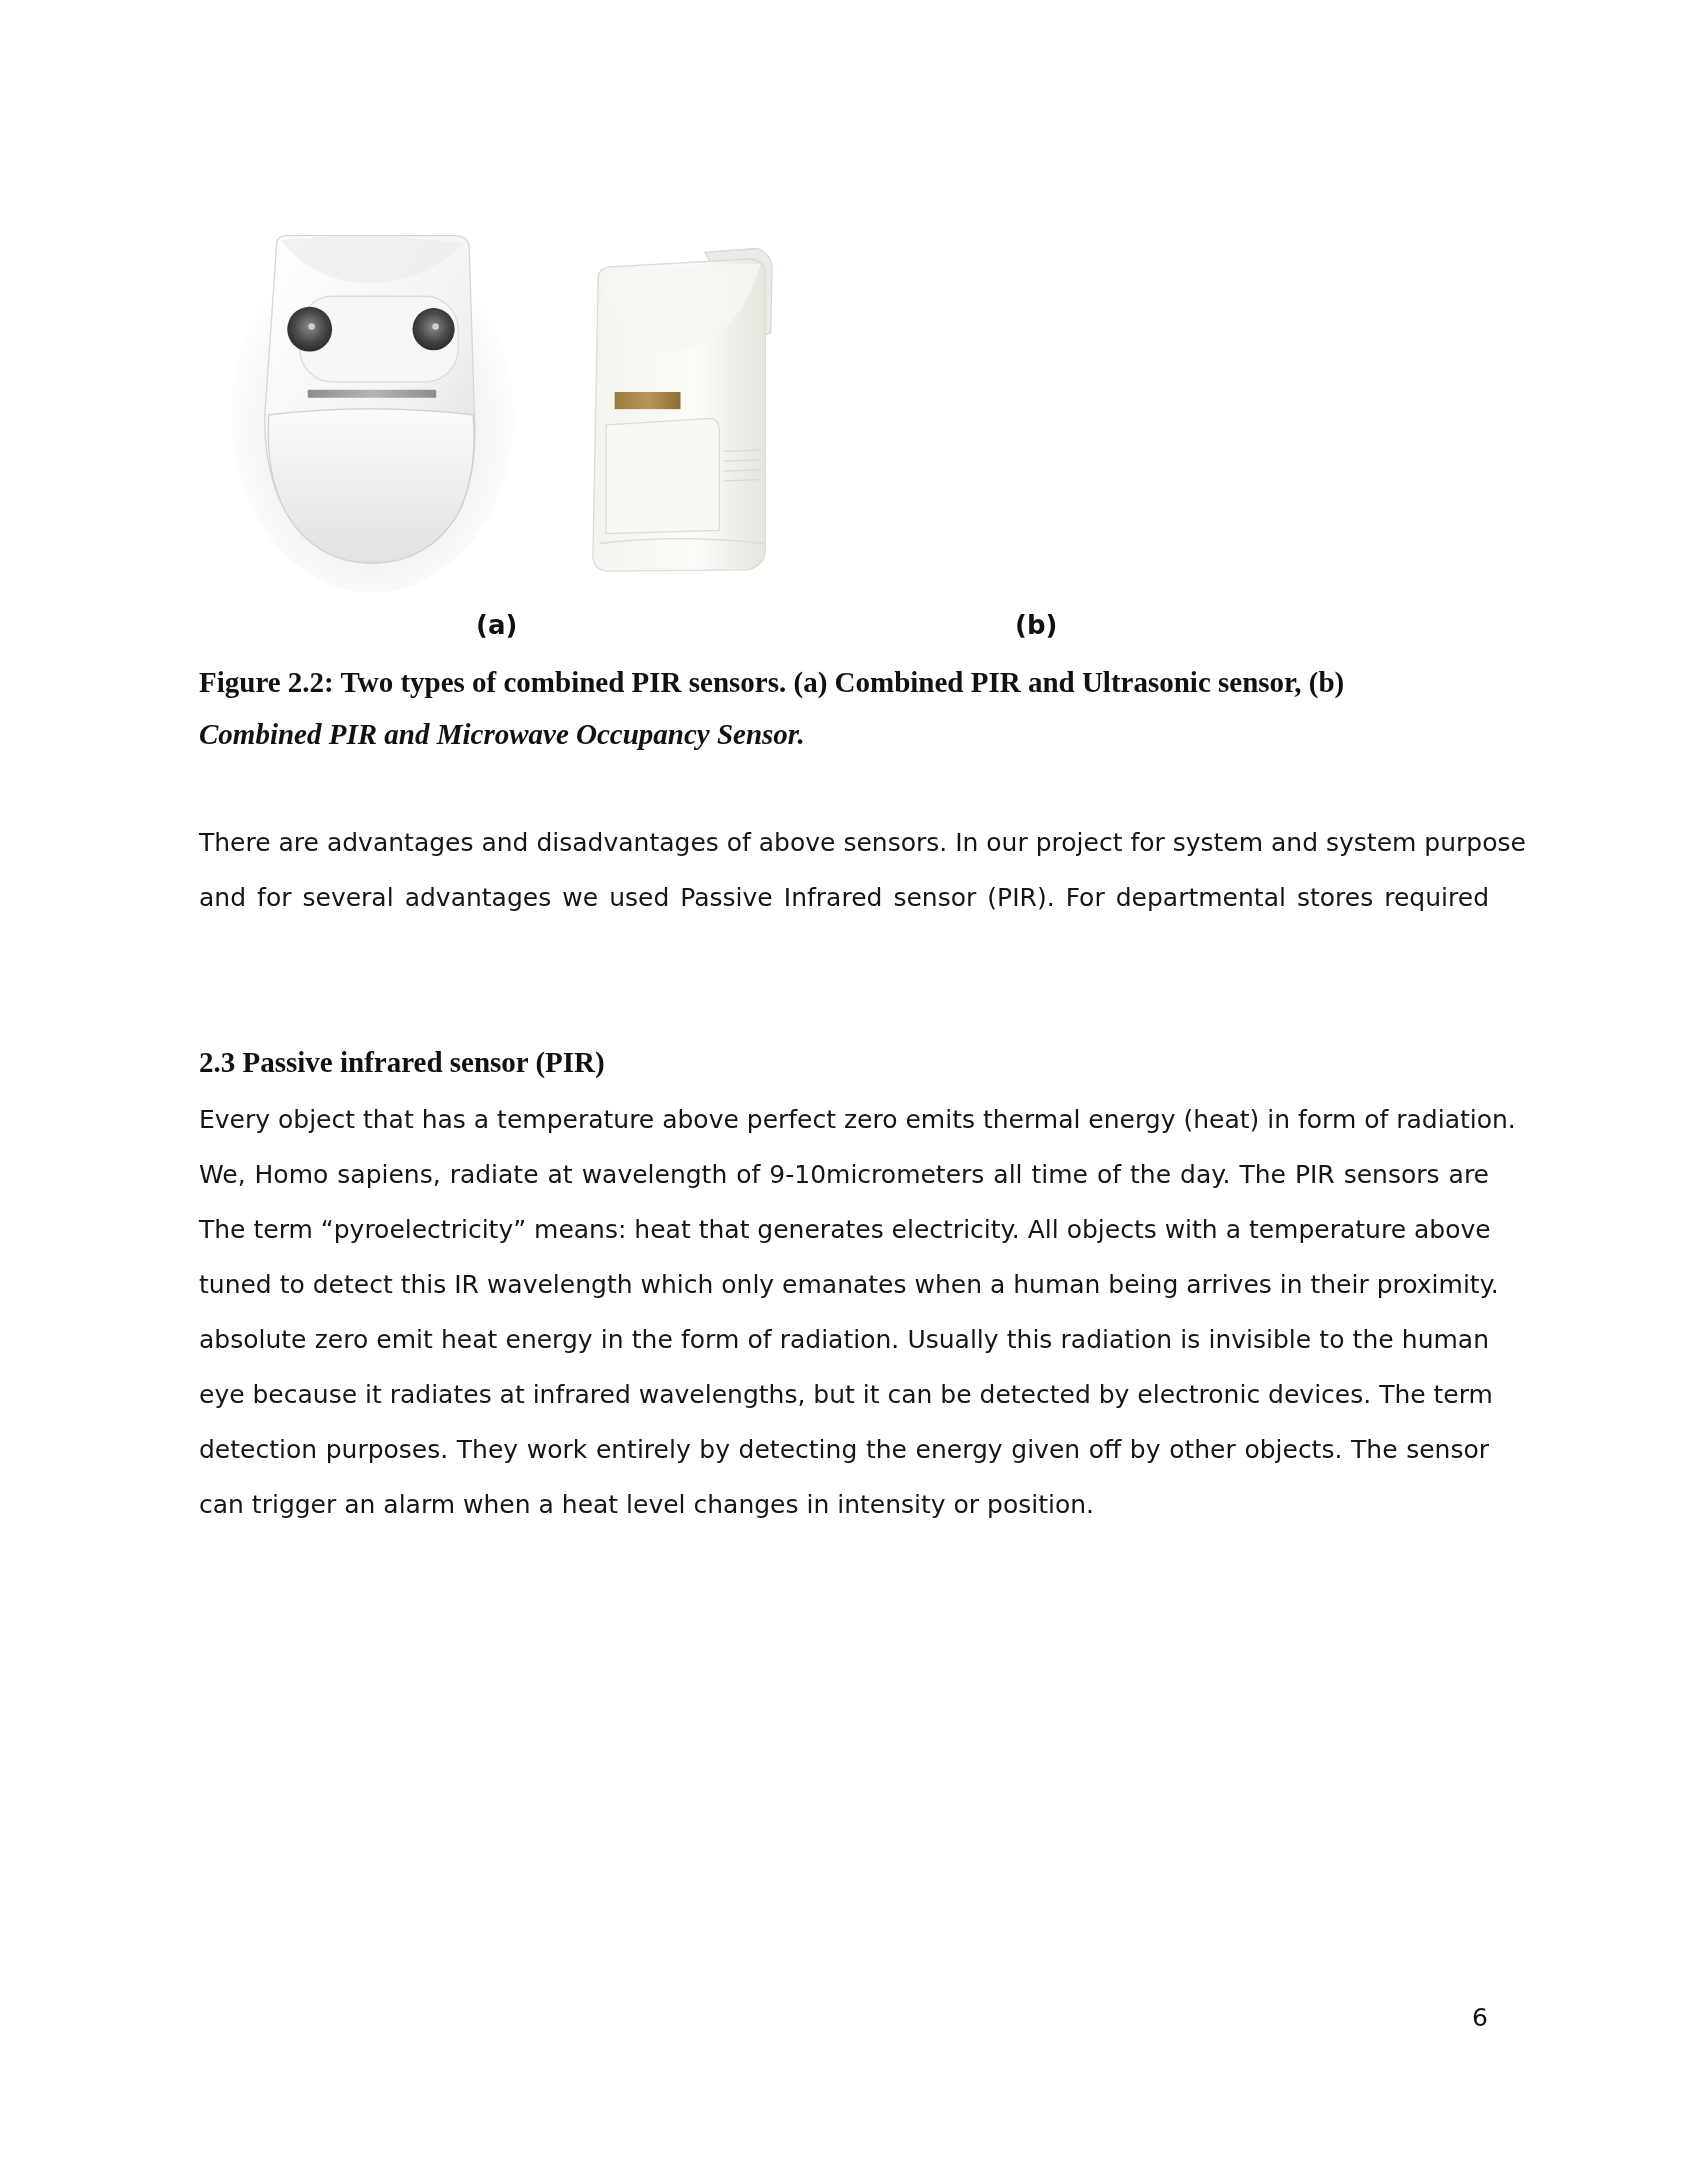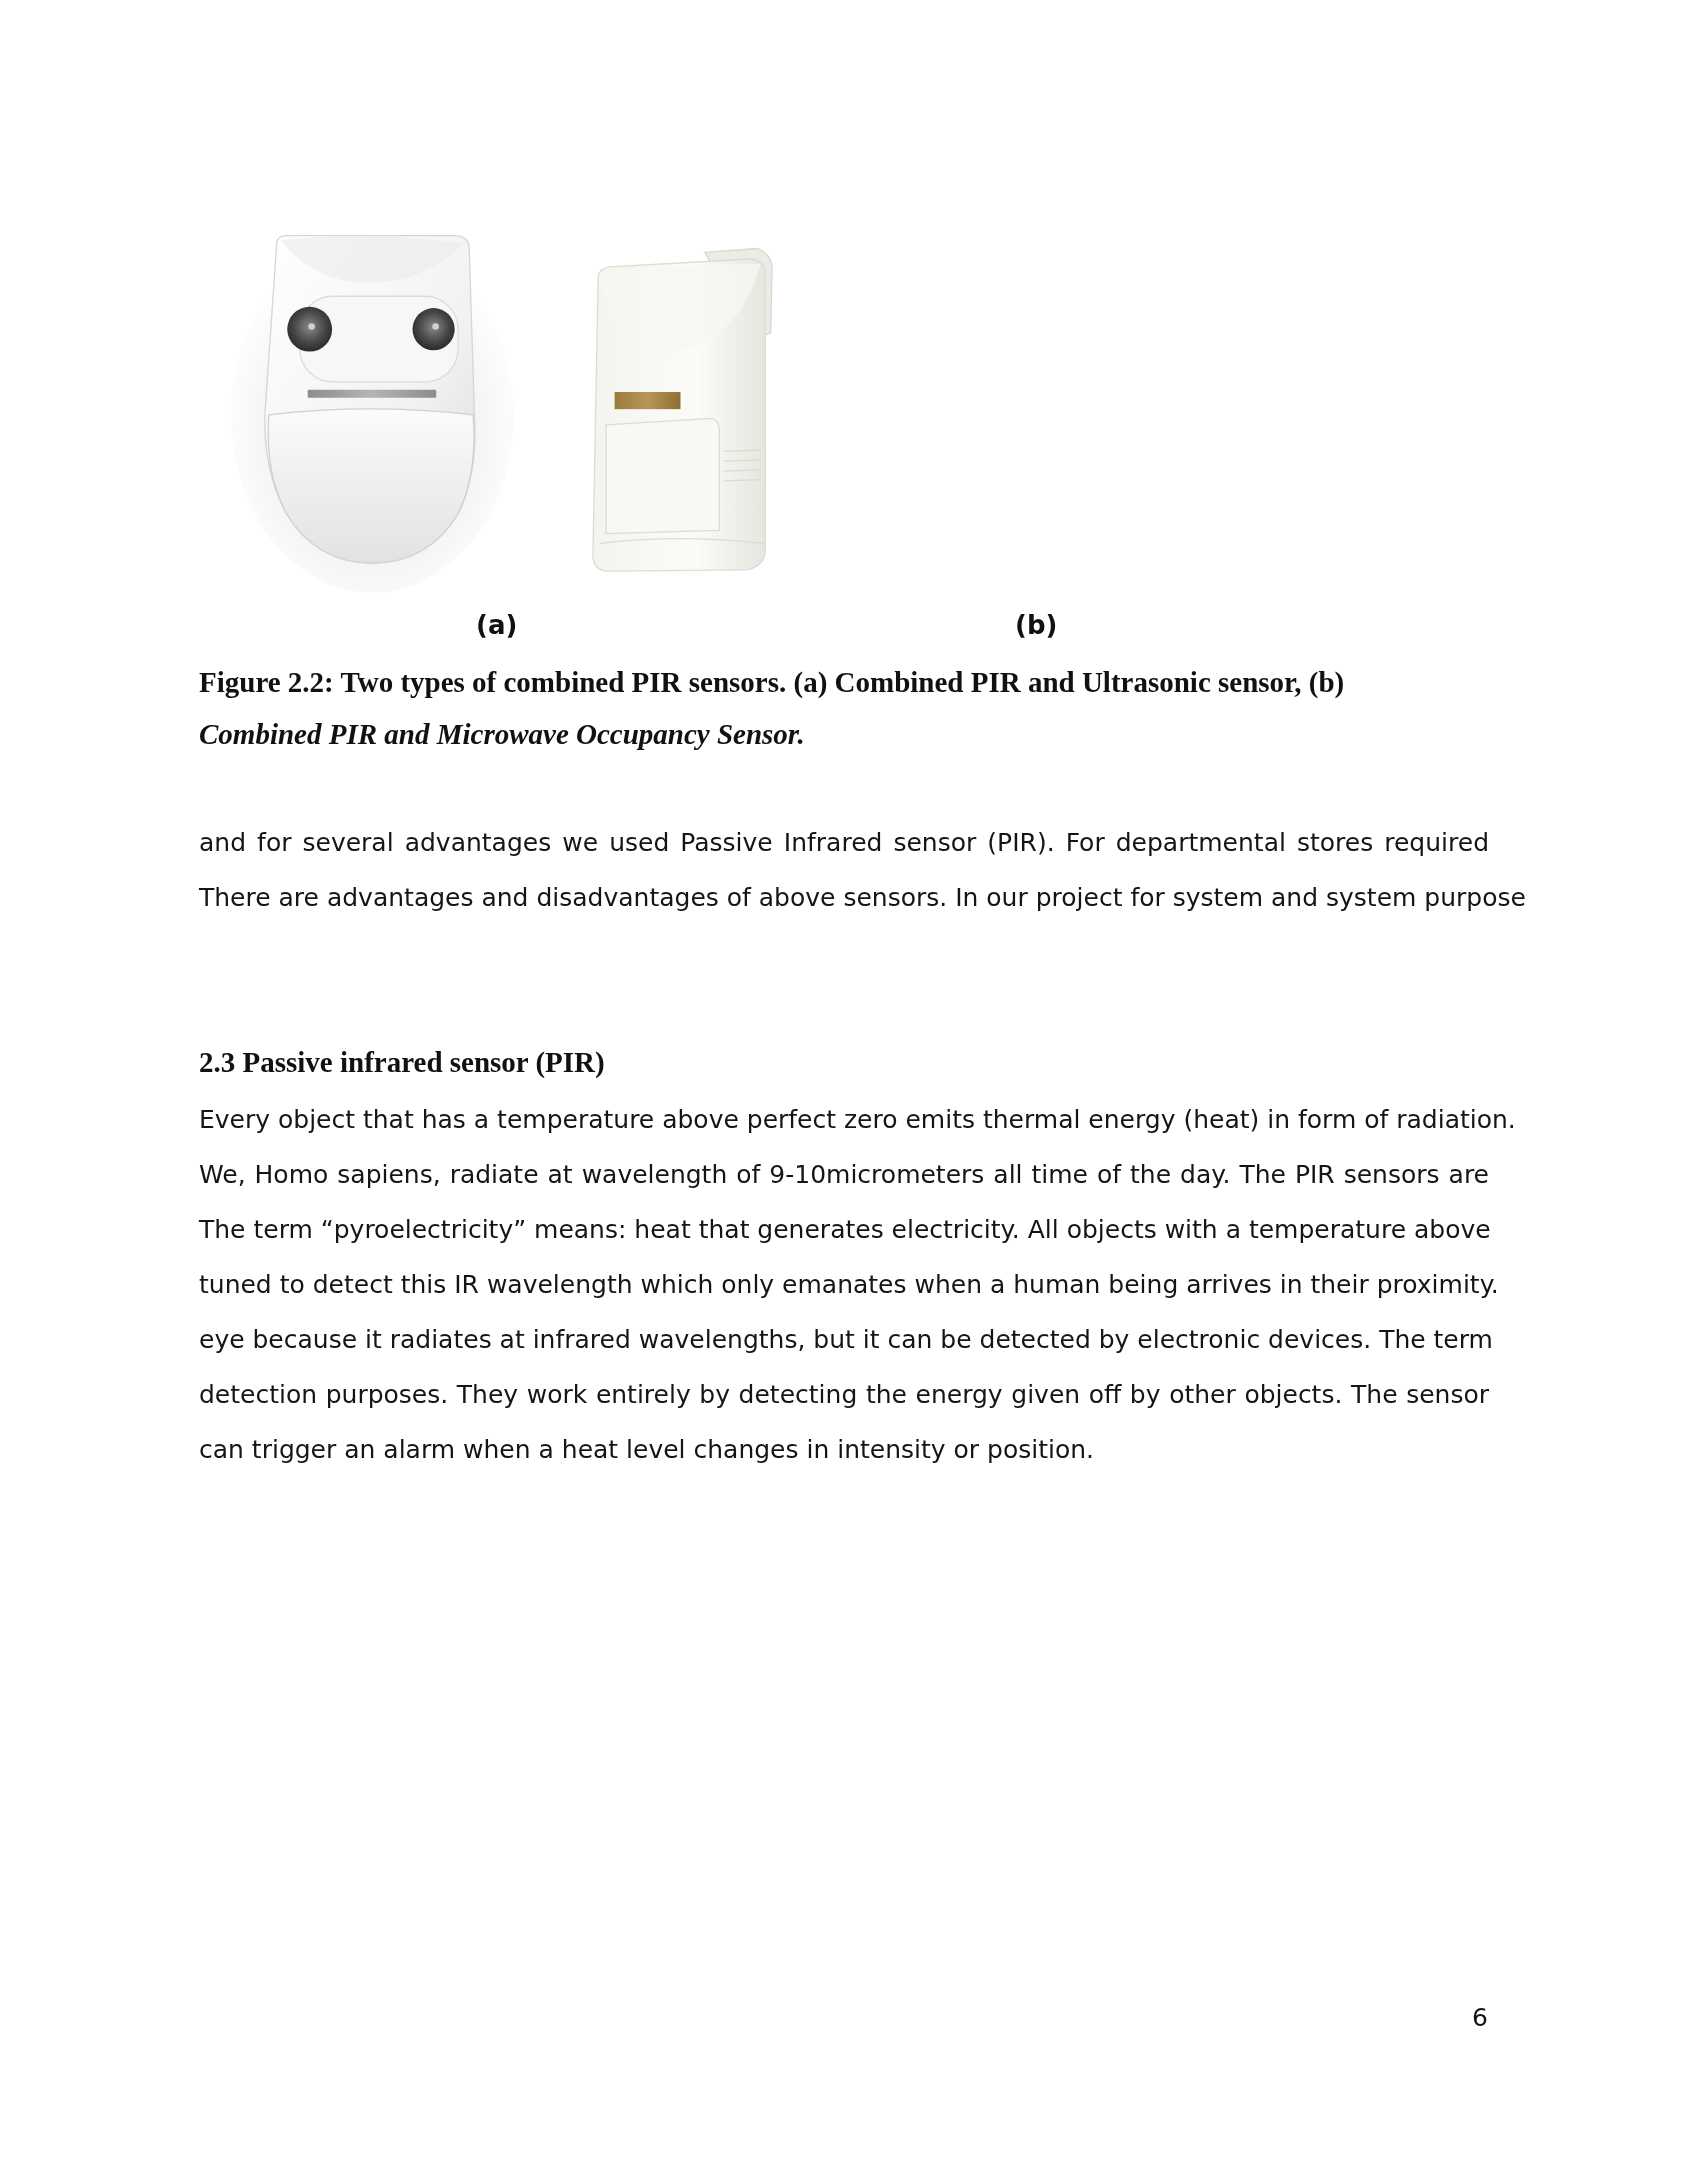--- a/index.html
+++ b/index.html
@@ -98,31 +98,32 @@
     <path d="M40 470 Q160 455 290 470" fill="none" stroke="#dcdcd4" stroke-width="2"></path>
   </svg>
 
   <div id="label-a" class="sub-label">(a)</div>
   <div id="label-b" class="sub-label">(b)</div>
 
   <div id="caption-1" class="caption">Figure 2.2: Two types of combined PIR sensors. (a) Combined PIR and Ultrasonic sensor, (b)</div>
   <div id="caption-2" class="caption">Combined PIR and Microwave Occupancy Sensor.</div>
 
   <div id="para-1" class="para">
+    <div class="line">There are advantages and disadvantages of above sensors. In our project for system and system purpose</div>
     <div class="line">and for several advantages we used Passive Infrared sensor (PIR). For departmental stores required</div>
-    <div class="line">There are advantages and disadvantages of above sensors. In our project for system and system purpose</div>
   </div>
 
   <div class="heading">2.3 Passive infrared sensor (PIR)</div>
 
   <div id="para-2" class="para">
     <div class="line">Every object that has a temperature above perfect zero emits thermal energy (heat) in form of radiation.</div>
     <div class="line">We, Homo sapiens, radiate at wavelength of 9-10micrometers all time of the day. The PIR sensors are</div>
     <div class="line">The term “pyroelectricity” means: heat that generates electricity. All objects with a temperature above</div>
     <div class="line">tuned to detect this IR wavelength which only emanates when a human being arrives in their proximity.</div>
+    <div class="line">absolute zero emit heat energy in the form of radiation. Usually this radiation is invisible to the human</div>
     <div class="line">eye because it radiates at infrared wavelengths, but it can be detected by electronic devices. The term</div>
     <div class="line">detection purposes. They work entirely by detecting the energy given off by other objects. The sensor</div>
     <div class="line last">can trigger an alarm when a heat level changes in intensity or position.</div>
   </div>
 
   <div class="page-number">6</div>
 </div>
 
 
 </body></html>

